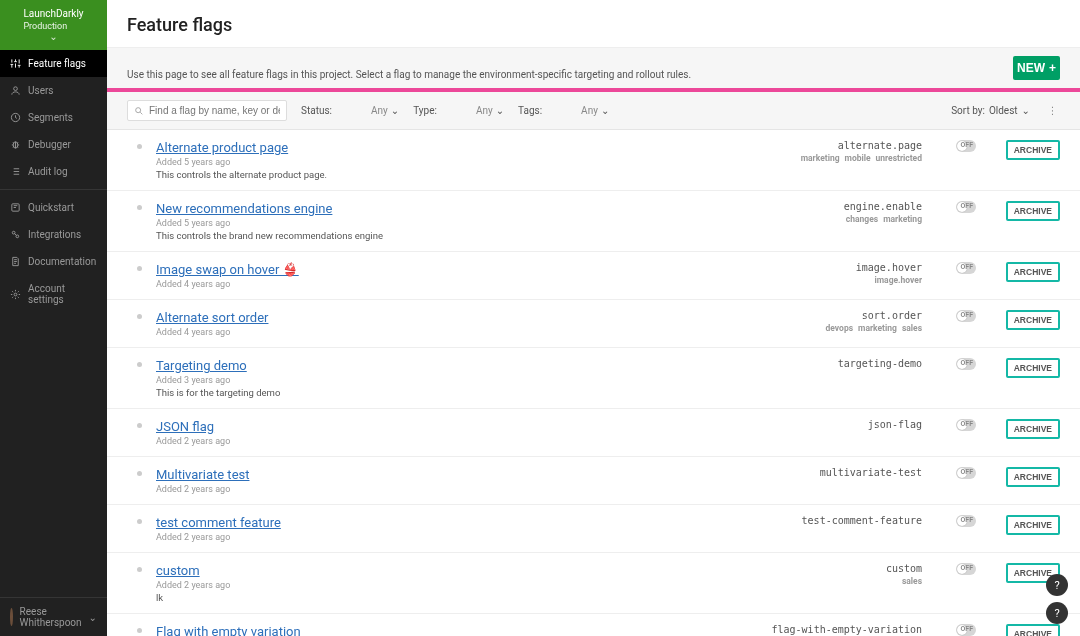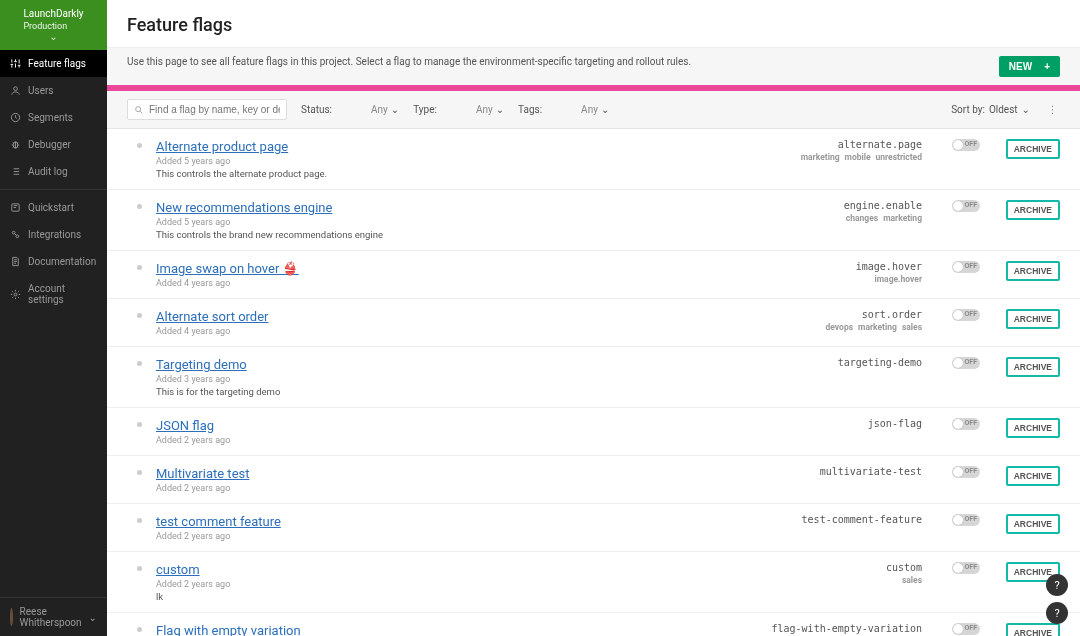--- a/index.html
+++ b/index.html
@@ -13,42 +13,42 @@
 .sidebar-nav { flex: 1; }
 .nav-item { display: flex; align-items: center; gap: 7px; padding: 8px 10px; cursor: pointer; color: #999; }
 .nav-item.active { background: #000; color: #fff; }
 .nav-item .ico { width: 11px; height: 11px; display: inline-flex; align-items: center; justify-content: center; }
 .nav-sep { border-top: 1px solid #353535; margin: 4px 0; }
 .sidebar-footer { padding: 8px 10px; display: flex; align-items: center; gap: 7px; color: #999; border-top: 1px solid #353535; }
 .avatar { width: 18px; height: 18px; border-radius: 50%; background: #6b4e3a; display: inline-block; }
 .main { flex: 1; display: flex; flex-direction: column; overflow: hidden; }
 .page-header { padding: 14px 20px 12px; }
 .page-title { font-size: 18px; font-weight: 500; color: #222; }
-.descbar { background: #f6f6f6; border-top: 1px solid #eee; border-bottom: 6px solid #ec4899; padding: 8px 20px; display: flex; align-items: flex-start; justify-content: space-between; font-size: 10px; color: #555; }
-.new-btn { background: #009f65; color: #fff; border: none; padding: 5px 10px; font-size: 10px; font-weight: 600; border-radius: 2px; display: inline-flex; align-items: center; gap: 12px; cursor: pointer; }
+.descbar { background: #f6f6f6; border-top: 1px solid #eee; border-bottom: 4px solid #ec4899; padding: 8px 20px; display: flex; align-items: flex-end; justify-content: space-between; font-size: 10px; color: #555; }
+.new-btn { background: #009f65; color: #fff; border: none; padding: 5px 4px; font-size: 12px; font-weight: 600; border-radius: 2px; display: inline-flex; align-items: center; gap: 4px; cursor: pointer; }
 .filterbar { background: #f6f6f6; padding: 8px 20px; display: flex; align-items: center; gap: 14px; font-size: 10px; color: #555; border-bottom: 1px solid #e5e5e5; }
 .search { background: #fff; border: 1px solid #ddd; border-radius: 2px; padding: 4px 6px; display: flex; align-items: center; gap: 5px; width: 160px; }
 .search input { border: none; outline: none; font-size: 10px; width: 100%; color: #777; }
 .filter { display: inline-flex; align-items: center; gap: 3px; cursor: pointer; }
 .filter .val { color: #888; margin-left: 36px; }
 .spacer { flex: 1; }
 .sortby { display: inline-flex; align-items: center; gap: 4px; color: #555; }
 .menu-dots { width: 16px; text-align: center; color: #888; cursor: pointer; letter-spacing: -1px; }
 .flags { flex: 1; overflow-y: auto; }
 .flag-row { display: flex; padding: 10px 20px 10px 30px; border-bottom: 1px solid #eee; gap: 14px; align-items: flex-start; }
 .flag-dot { width: 5px; height: 5px; border-radius: 50%; background: #ccc; margin-top: 4px; flex-shrink: 0; }
 .flag-main { flex: 1; min-width: 0; }
 .flag-name { color: #2d6fba; text-decoration: underline; font-size: 13px; cursor: pointer; }
 .flag-added { font-size: 9px; color: #999; margin-top: 2px; }
 .flag-desc { font-size: 9.5px; color: #555; margin-top: 2px; }
 .flag-key-col { width: 190px; text-align: right; }
 .flag-key { font-family: "SFMono-Regular", Consolas, Menlo, monospace; font-size: 10px; color: #555; }
 .flag-tags { margin-top: 2px; font-size: 8.5px; color: #999; display: flex; gap: 5px; justify-content: flex-end; flex-wrap: wrap; font-weight: bold; }
 .flag-toggle { width: 60px; display: flex; align-items: flex-start; justify-content: center; }
-.toggle { position: relative; width: 28px; height: 12px; background: #d6d6d6; border-radius: 8px; cursor: pointer; }
+.toggle { position: relative; width: 20px; height: 12px; background: #d6d6d6; border-radius: 8px; cursor: pointer; }
 .toggle .knob { position: absolute; left: 1px; top: 1px; width: 10px; height: 10px; background: #fff; border-radius: 50%; box-shadow: 0 0 1px rgba(0,0,0,0.3); }
 .toggle .lbl { position: absolute; right: 3px; top: 1px; font-size: 7px; font-weight: 600; color: #888; }
 .flag-action { width: 50px; display: flex; align-items: flex-start; justify-content: flex-end; }
 .archive-btn { border: 2px solid #14b8a6; background: #fff; font-size: 8.5px; font-weight: 600; color: #555; padding: 3px 6px; border-radius: 2px; cursor: pointer; }
 .help-fab { position: fixed; right: 12px; bottom: 12px; display: flex; flex-direction: column; gap: 6px; }
 .fab { width: 22px; height: 22px; border-radius: 50%; background: #333; color: #fff; display: flex; align-items: center; justify-content: center; font-size: 11px; cursor: pointer; }
 svg { display: block; }
 </style>
 </head>
 <body>

